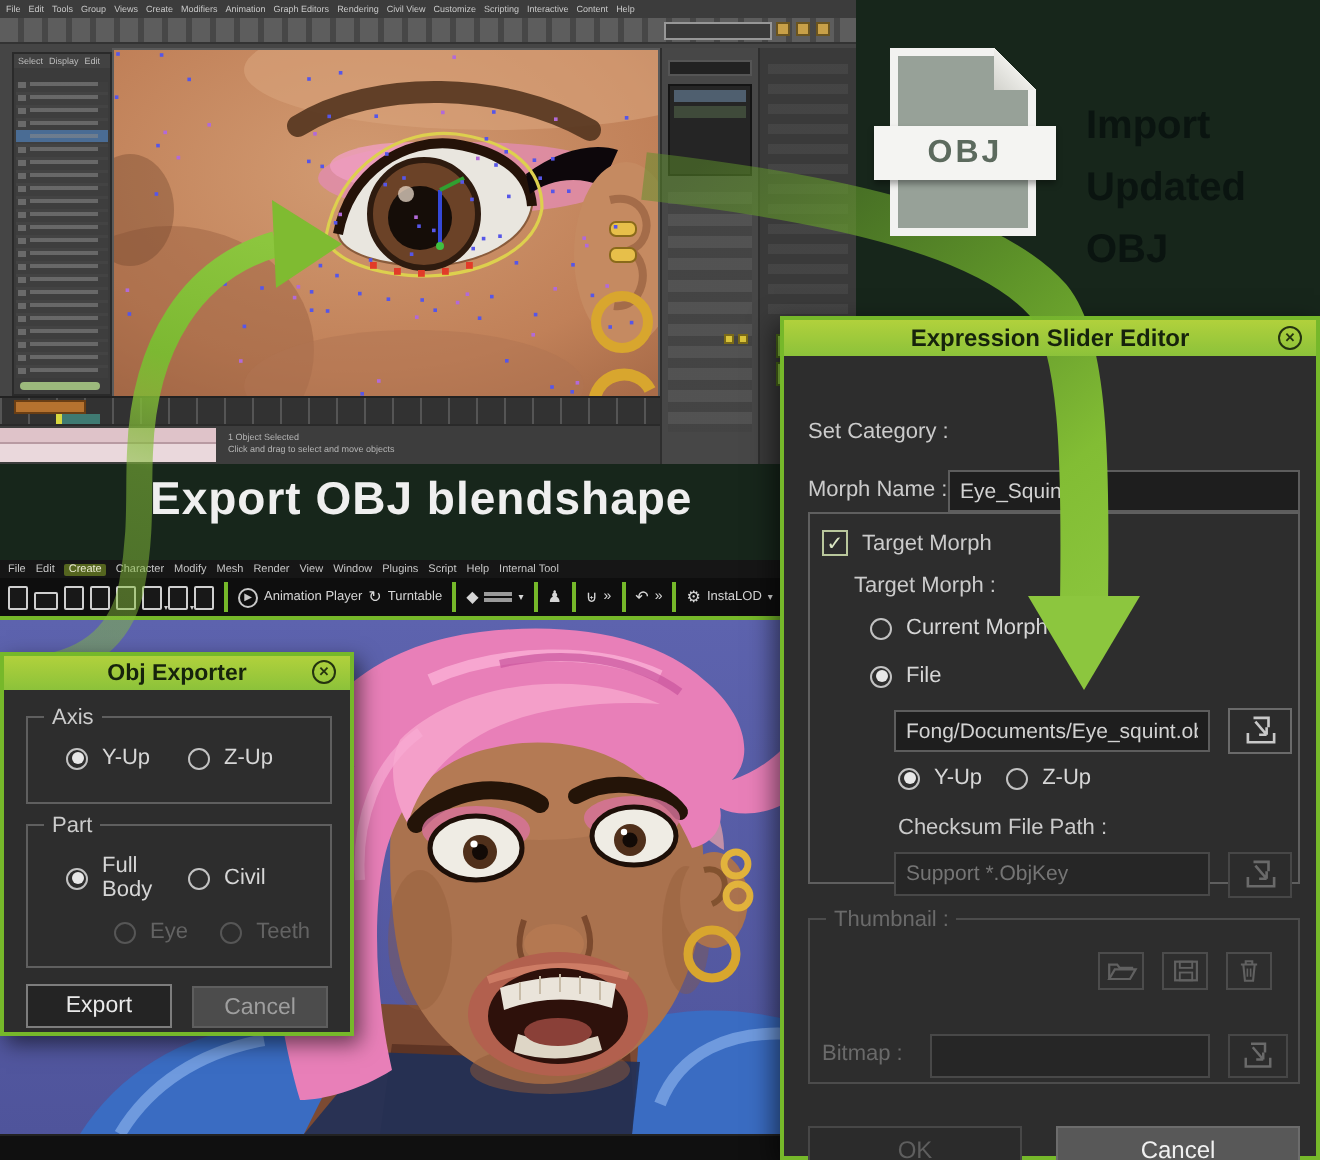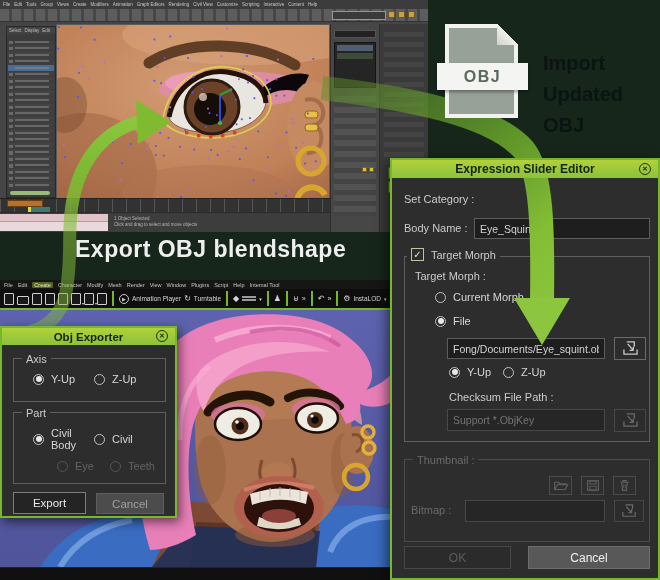--- a/index.html
+++ b/index.html
@@ -110,21 +110,21 @@
     border:2px solid #76b82a; z-index:7; box-shadow: 3px 4px 10px rgba(0,0,0,.55); }
   .exporter-dialog .dlg-title { height:17px; font-size:11.5px; }
   .axis-grid { position:absolute; left:10px; right:10px; top:14px; display:grid; grid-template-columns:1fr 1fr; row-gap:9px; padding-left:9px;}
   .exp-btn { position:absolute; font-size:11.5px; display:flex; align-items:center; justify-content:center; font-family:"Liberation Sans",sans-serif;}
   .exporter-export { left:11px; top:164px; width:73px; height:22px; background:#242424; border:1px solid #7d7d7d; color:#e9e9e9; }
   .exporter-cancel { left:94px; top:165px; width:68px; height:21px; background:#4c4c4c; border:1px solid #5e5e5e; color:#9f9f9f; }
   
   .expr-dialog { position:absolute; left:390px; top:158px; width:270px; height:422px; background:#2d2d2d;
     border:2px solid #76b82a; box-shadow:-3px 4px 12px rgba(0,0,0,.55);padding-left:15px; }
   .expr-dialog .dlg-title { z-index:6; }
-  .abs { position:absolute; }
+  .abs { position:absolute;margin-top:17px; }
   .expr-ok { left:12px; top:386px; width:107px; height:23px; background:#2b2b2b; border:1px solid #474747; color:#5e5e5e; font-size:12px;}
   .expr-cancel { left:136px; top:386px; width:122px; height:23px; background:#585858; border:1px solid #6c6c6c; color:#f0f0f0; font-size:12px;}
   .thumb-btn { position:absolute; top:16px; width:23px; height:19px; background:#2e2e2e; border:1px solid #4c4c4c;
     display:flex; align-items:center; justify-content:center; }
 </style>
 </head>
 <body>
 
 <div class="canvas">
 
@@ -487,29 +487,29 @@
   </div>
 
   <div class="expr-dialog">
     <div class="dlg-title">
       <span>Expression Slider Editor</span>
       <span class="close-btn">✕</span>
     </div>
 
     <span class="field-label abs" style="left:12px; top:33px">Set Category :</span>
 
-    <span class="field-label abs" style="left:12px; top:62px">Body Name :</span>
+    <span class="field-label abs" style="left:12px; top:62px">Morph Name :</span>
     <input class="txt-input abs" style="left: 82px; top: 58px; width: 176px; height: 21px;" readonly="" value="Eye_Squint_L">
 
     <div class="groupbox" style="left:12px; top:96px; width:246px; height:186px">
       <div class="abs" style="left:2px; top:-9px; background:#2d2d2d; padding:0 4px; display:flex; align-items:center; gap:7px">
         <span class="checkbox">✓</span>
         <span class="field-label">Target Morph</span>
       </div>
-      <span class="field-label abs" style="left:10px; top:13px">Target Morph :</span>
+      <span class="field-label abs" style="left:22px; top:13px">Target Morph :</span>
 
       <div class="abs" style="left:30px; top:34px; display:flex; flex-direction:column; gap:12px">
           <label class="radio-opt">
             <span class="radio"></span>
             <span>Current Morph</span>
           </label>
           <label class="radio-opt selected">
             <span class="radio"></span>
             <span>File</span>
           </label>
@@ -603,21 +603,21 @@
             <span>Z-Up</span>
           </label>
         </div>
     </div>
 
     <div class="groupbox" style="left:11px; top:84px; width:153px; height:72px">
       <span class="group-label">Part</span>
       <div class="axis-grid">
           <label class="radio-opt selected">
             <span class="radio"></span>
-            <span>Civil Body</span>
+            <span>Full Body</span>
           </label>
           <label class="radio-opt">
             <span class="radio"></span>
             <span>Civil</span>
           </label>
           <label class="radio-opt disabled">
             <span class="radio"></span>
             <span>Eye</span>
           </label>
           <label class="radio-opt disabled">

